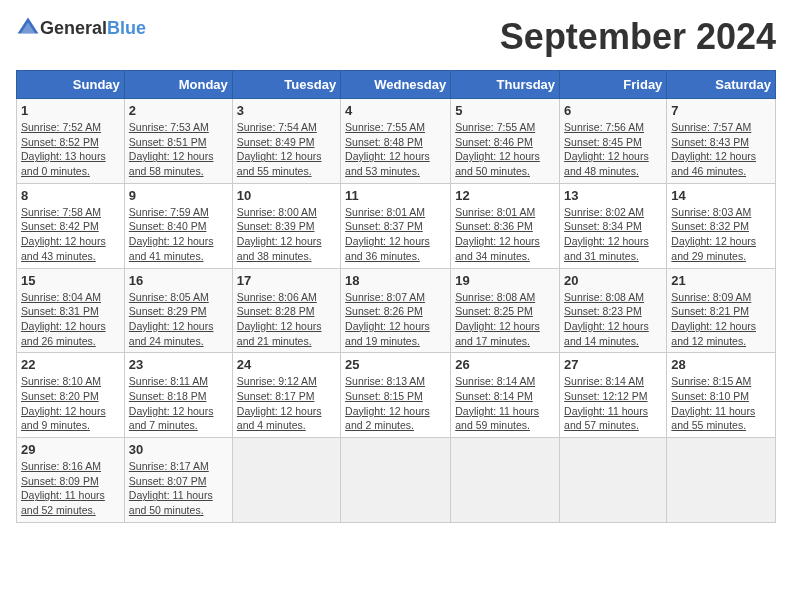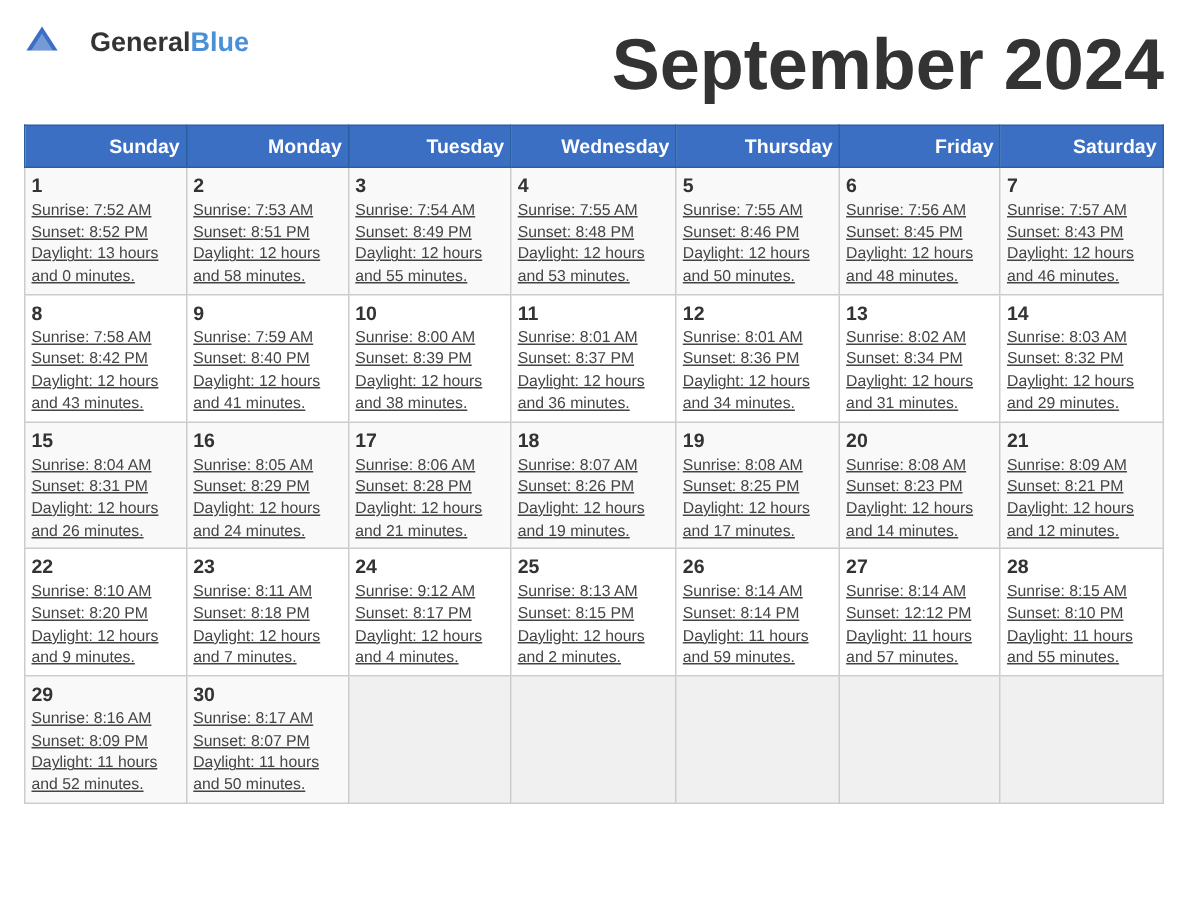--- a/index.html
+++ b/index.html
@@ -12,41 +12,41 @@
     }
     .header-area {
       display: flex;
       justify-content: space-between;
       align-items: flex-start;
       margin-bottom: 12px;
     }
     .logo {
       display: flex;
       align-items: center;
-      gap: 20px;
+      gap: 0;
     }
     .logo-text-general {
       font-size: 18px;
       font-weight: bold;
       color: #333;
     }
     .logo-text-blue {
       font-size: 18px;
       font-weight: bold;
       color: #4a90d9;
     }
     .logo-icon {
       width: 24px;
       height: 24px;
     }
     .title-area {
       text-align: right;
     }
     .main-title {
-      font-size: 48px;
+      font-size: 36px;
       font-weight: bold;
       color: #333;
     }
     .subtitle {
       font-size: 16px;
       color: #555;
     }
     table {
       width: 100%;
       border-collapse: collapse;

